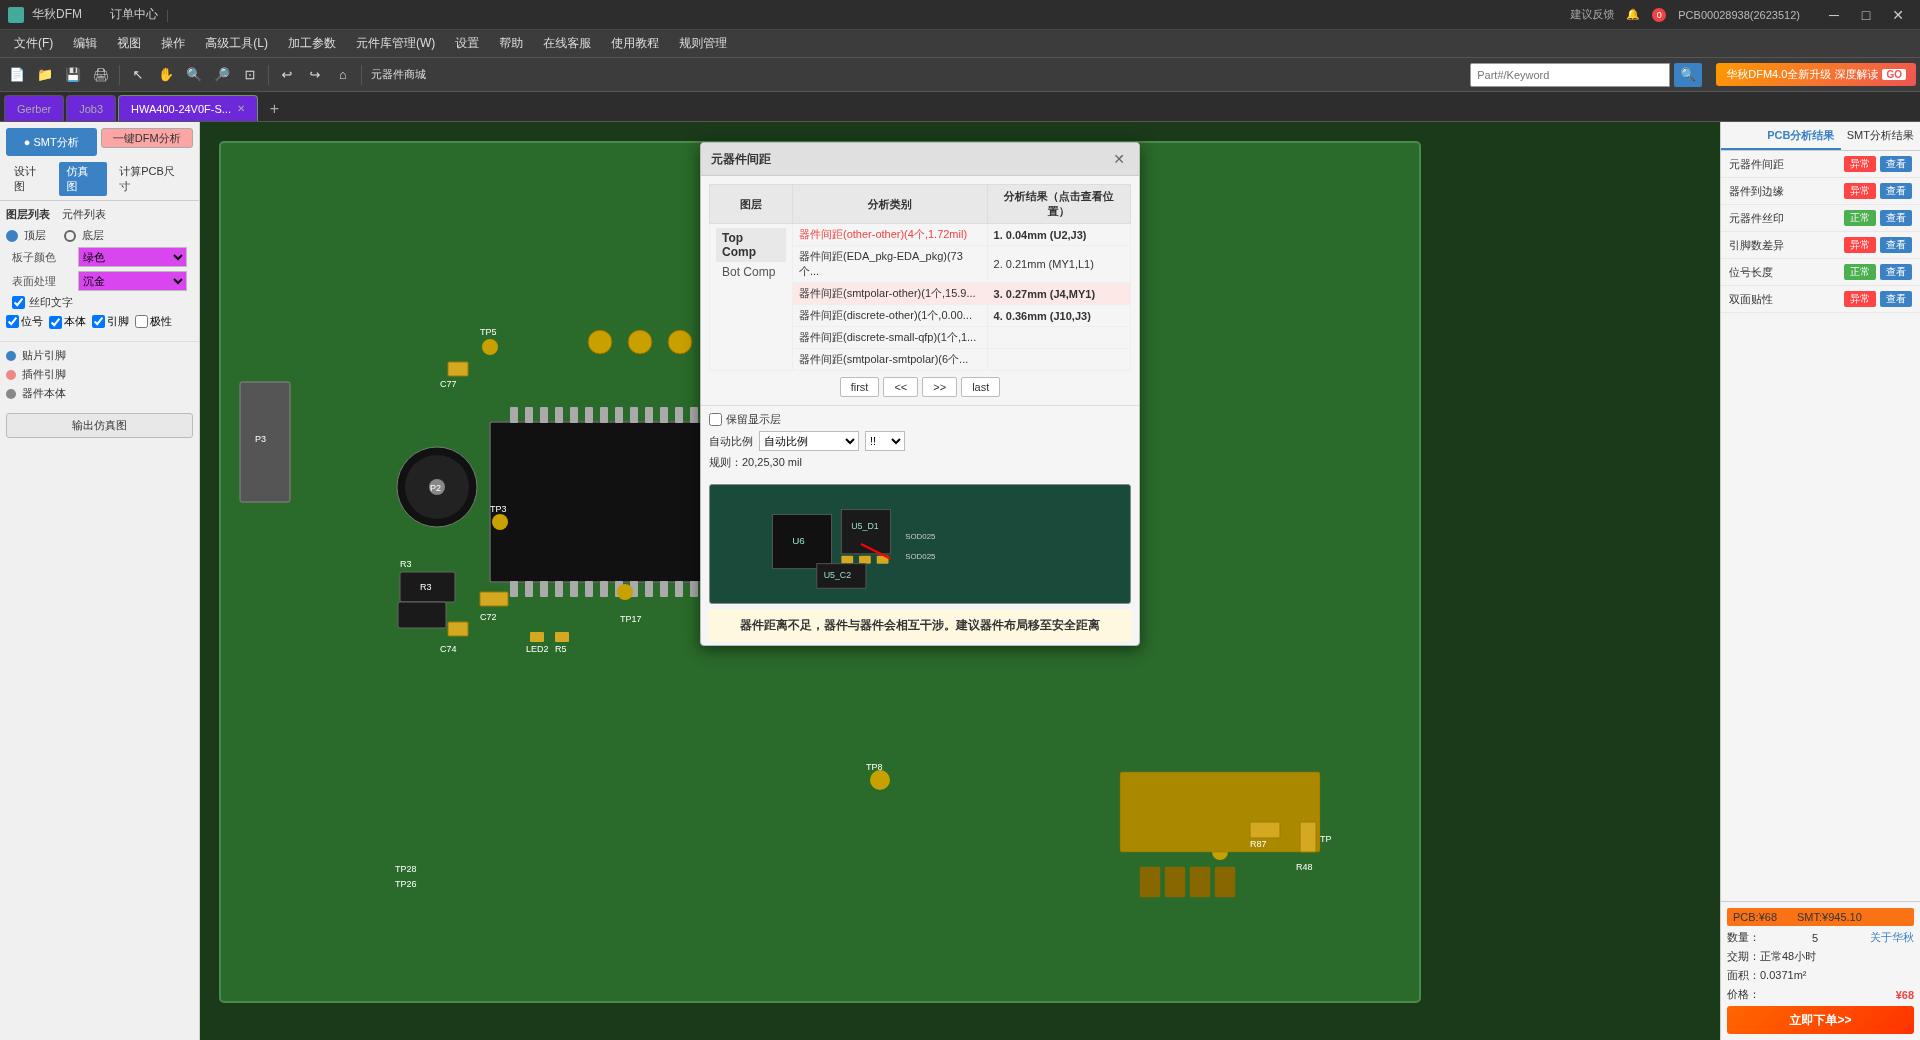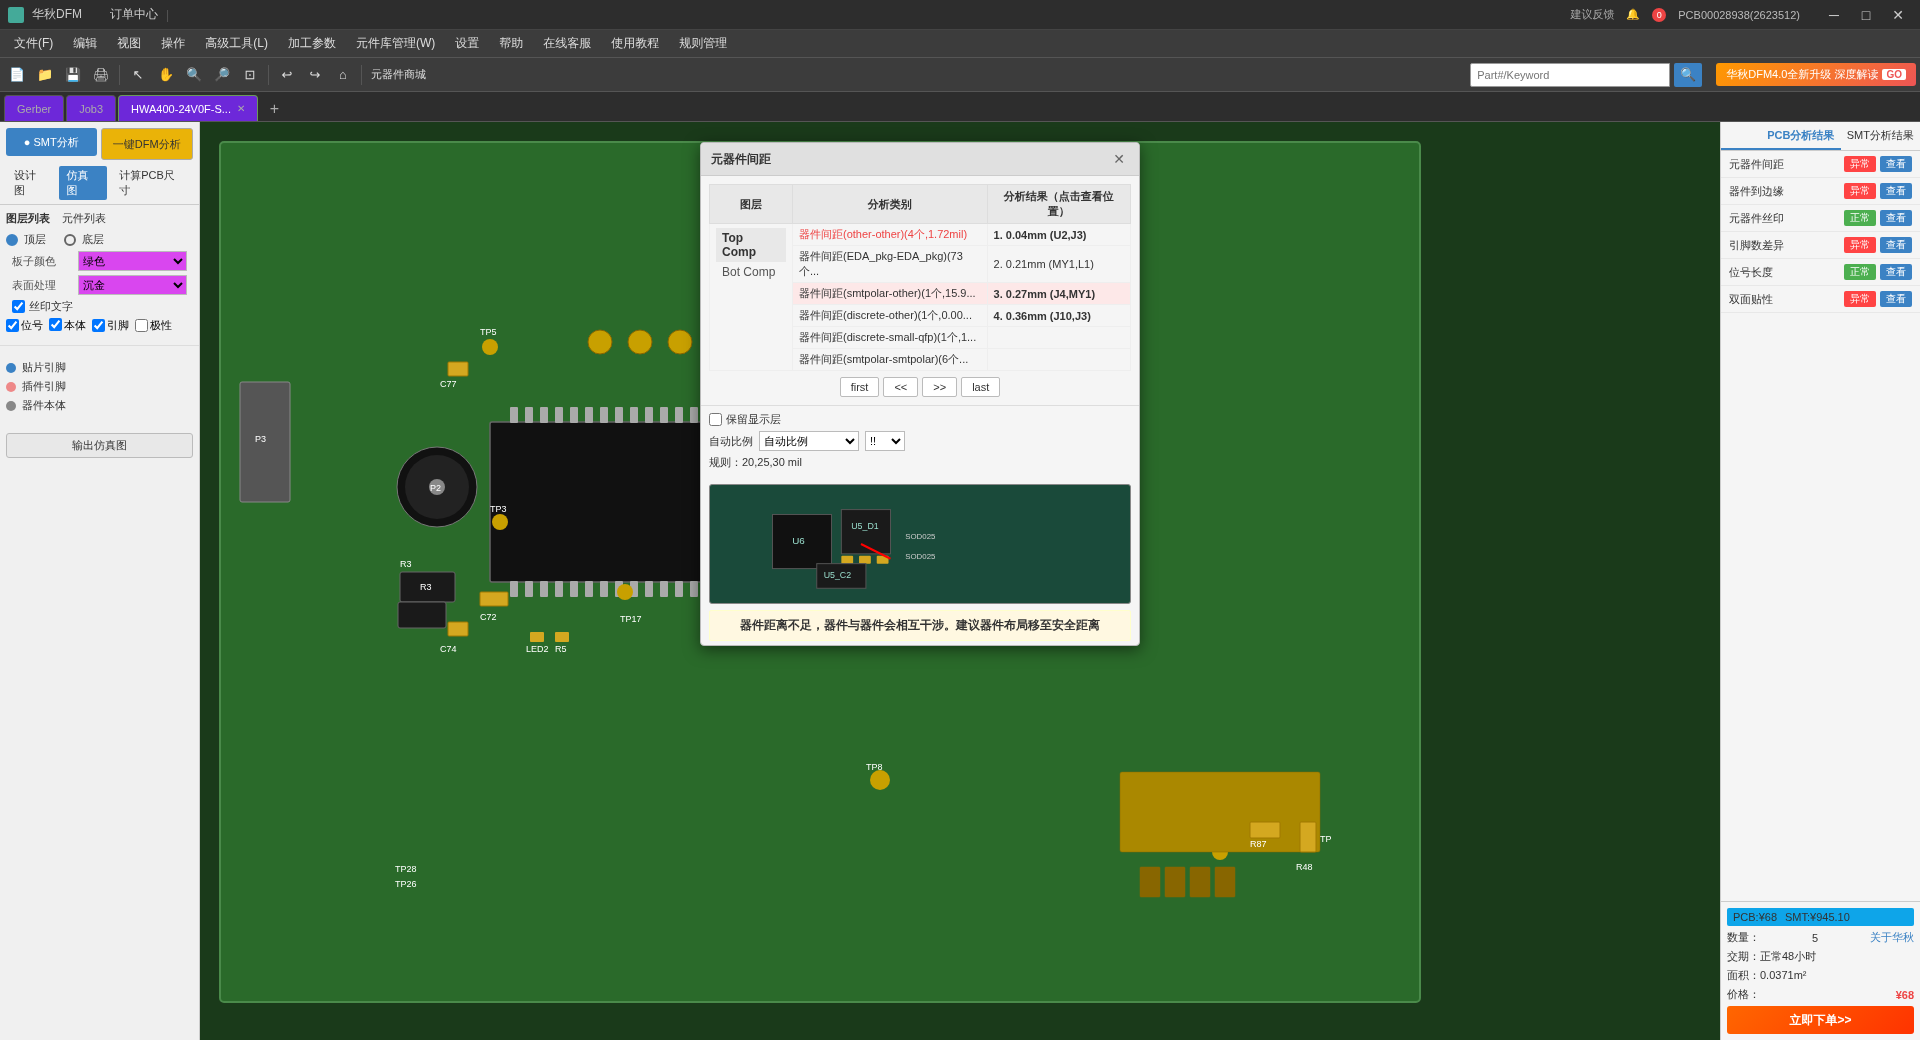--- a/index.html
+++ b/index.html
@@ -75,33 +75,33 @@
     
     #left-panel {
       width: 200px;
       background: #f0f0f0;
       border-right: 1px solid #ccc;
       display: flex;
       flex-direction: column;
     }
     .analysis-btns { display: flex; padding: 6px; gap: 4px; }
     .smt-btn { flex: 1; height: 28px; background: #3b82c4; color: white; border: none; cursor: pointer; border-radius: 3px; font-size: 11px; }
-    .dfm-btn { flex: 1; height: 32px; background: #eab308; color: #333; border: 1px solid #aaa; cursor: pointer; border-radius: 3px; font-size: 11px; }
+    .dfm-btn { flex: 1; height: 20px; background: #fca5a5; color: #333; border: 1px solid #aaa; cursor: pointer; border-radius: 3px; font-size: 11px; }
     .view-tabs { display: flex; padding: 0 6px; gap: 4px; border-bottom: 1px solid #ccc; padding-bottom: 4px; }
     .view-tab { padding: 2px 8px; font-size: 11px; cursor: pointer; border-radius: 2px; color: #333; }
     .view-tab.active { background: #3b82c4; color: white; }
     .layer-section { padding: 6px; }
     .layer-row { display: flex; align-items: center; gap: 6px; padding: 2px 0; font-size: 11px; color: #333; }
     .radio-btn { width: 12px; height: 12px; border-radius: 50%; border: 2px solid #666; display: inline-block; }
     .radio-btn.active { background: #3b82c4; border-color: #3b82c4; }
     .prop-row { display: flex; align-items: center; padding: 2px 6px; gap: 6px; font-size: 11px; color: #333; }
     .prop-label { width: 60px; color: #555; }
     .prop-select { flex: 1; height: 20px; font-size: 11px; border: 1px solid #bbb; background: #d946ef; }
     .check-row { display: flex; align-items: center; gap: 4px; padding: 2px 6px; font-size: 11px; color: #333; }
-    .component-types { padding: 12px 6px; border-top: 1px solid #ddd; margin-top: 4px; }
+    .component-types { padding: 4px 6px; border-top: 1px solid #ddd; margin-top: 4px; }
     .comp-type-row { display: flex; align-items: center; gap: 6px; padding: 2px 0; font-size: 11px; color: #333; }
     .dot { width: 10px; height: 10px; border-radius: 50%; }
     .dot-blue { background: #3b82c4; }
     .dot-orange { background: #e88; }
     .dot-gray { background: #888; }
     .export-btn { margin: 6px; padding: 4px; background: #e8e8e8; border: 1px solid #bbb; border-radius: 3px; text-align: center; cursor: pointer; font-size: 11px; color: #333; }
 
     
     #pcb-canvas {
       flex: 1;
@@ -170,21 +170,21 @@
       height: 120px;
       background: #1a4a3a;
       border: 1px solid #888;
       border-radius: 3px;
       position: relative;
       overflow: hidden;
     }
     .warning-text { padding: 6px 8px; font-size: 12px; color: #333; text-align: center; font-weight: bold; background: #fff8e1; border: 1px solid #ffc; margin: 4px 8px; border-radius: 2px; }
     .price-row { display: flex; justify-content: space-between; align-items: center; font-size: 11px; color: #333; margin-bottom: 4px; }
     .price-red { color: #e44; font-weight: bold; }
-    .pcb-smt-price { display: flex; gap: 8px; background: #0ea5e9; padding: 3px 6px; border-radius: 2px; margin-bottom: 4px; font-size: 11px; }
+    .pcb-smt-price { display: flex; gap: 20px; background: #f97316; padding: 3px 6px; border-radius: 2px; margin-bottom: 4px; font-size: 11px; }
     .order-btn { width: 100%; height: 28px; background: linear-gradient(135deg, #ff6600, #ff3300); color: white; border: none; cursor: pointer; border-radius: 3px; font-size: 12px; font-weight: bold; }
   </style>
 </head>
 <body>
 
 <div id="titlebar">
   <div class="title-left">
     <div class="app-icon"></div>
     <span>华秋DFM</span>
     <span style="margin-left:20px;cursor:pointer;">订单中心</span>
@@ -295,21 +295,21 @@
         <select class="prop-select">
           <option>沉金</option>
         </select>
       </div>
       <div class="check-row">
         <input type="checkbox" checked="" style="">
         <span>丝印文字</span>
       </div>
       <div style="display:flex;gap:6px;flex-wrap:wrap;padding:2px 0;">
         <label style="display:flex;align-items:center;gap:2px;font-size:11px;"><input type="checkbox" checked="" style=""> 位号</label>
-        <label style="display:flex;align-items:flex-start;gap:2px;font-size:11px;"><input type="checkbox" checked="" style=""> 本体</label>
+        <label style="display:flex;align-items:flex-end;gap:2px;font-size:11px;"><input type="checkbox" checked="" style=""> 本体</label>
         <label style="display:flex;align-items:center;gap:2px;font-size:11px;"><input type="checkbox" checked="" style=""> 引脚</label>
         <label style="display:flex;align-items:center;gap:2px;font-size:11px;"><input type="checkbox" style=""> 极性</label>
       </div>
     </div>
     <div class="component-types">
       <div class="comp-type-row">
         <span class="dot dot-blue"></span>
         <span>贴片引脚</span>
       </div>
       <div class="comp-type-row">

